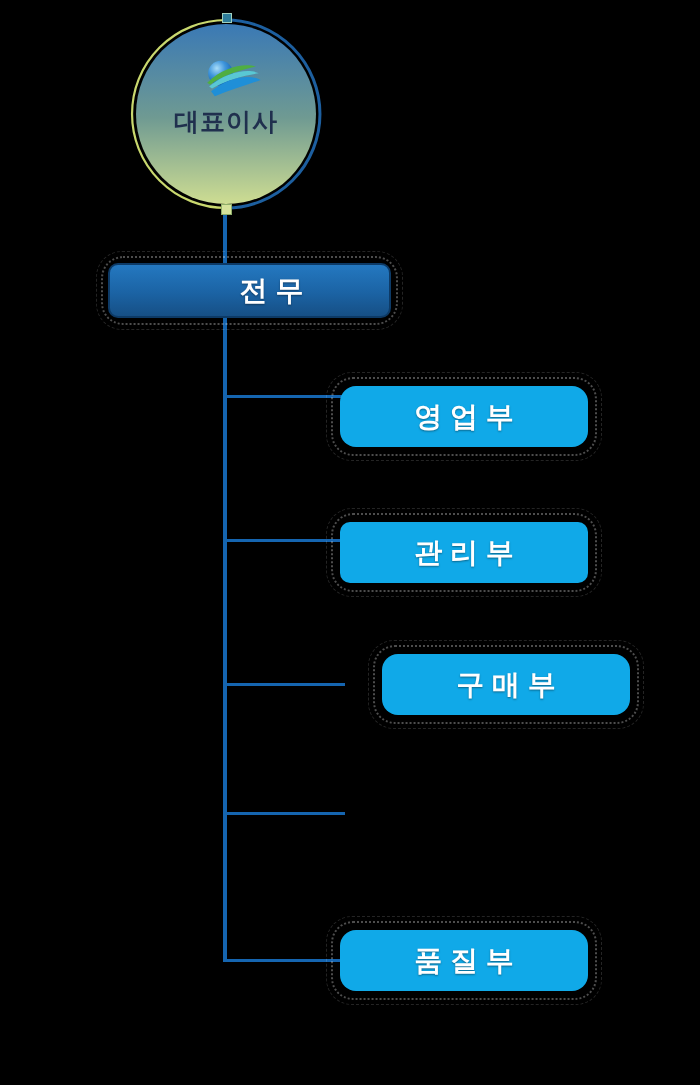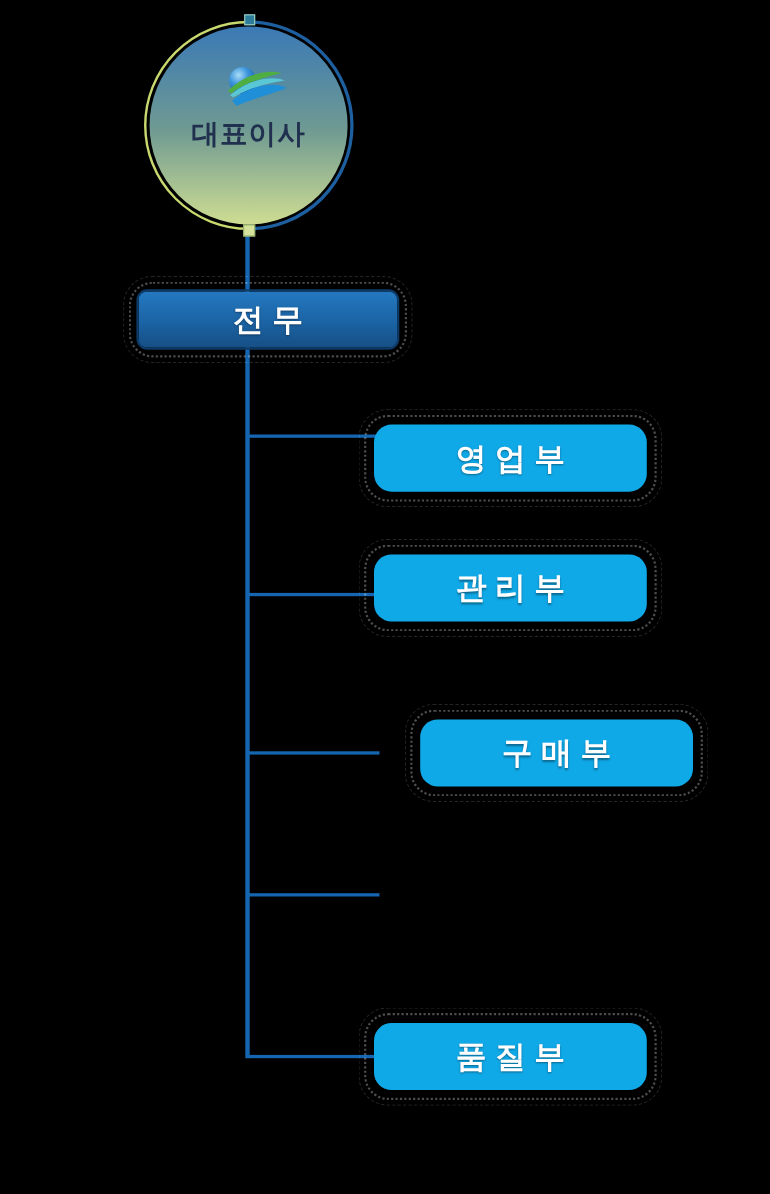--- a/index.html
+++ b/index.html
@@ -47,32 +47,33 @@
   
   .speck::before {
     content:""; position:absolute; inset:-9px; border-radius:22px;
     border:2px dotted rgba(255,255,255,0.30); pointer-events:none;
   }
   .speck::after {
     content:""; position:absolute; inset:-14px; border-radius:26px;
     border:1px dashed rgba(255,255,255,0.14); pointer-events:none;
   }
   .exec-box {
-    left:124px; top:263px; width:235px; height:51px;
+    left:108px; top:263px; width:235px; height:51px;
     border-radius:10px; font-size:28px;
     background:linear-gradient(180deg,#2478c0 0%, #1b63a4 55%, #164f85 100%);
     border:2px solid #0d3a66;
+    padding-left:44px;
   }
   .dept-box {
     left:340px; width:248px; height:61px;
     border-radius:16px; font-size:28px;
     background:#10a9e8;
   }
   .dept-1 { top:366px;margin-top:20px; }
-  .dept-2 { top:504px; }
+  .dept-2 { top:522px;border-radius:10px; }
   .dept-3 { top:654px;margin-left:42px; }
   .dept-4 { top:783px; }
   .dept-5 { top:930px; }
 </style>
 </head>
 <body>
 
 <div class="stage">
 
   <div class="vline"></div>

